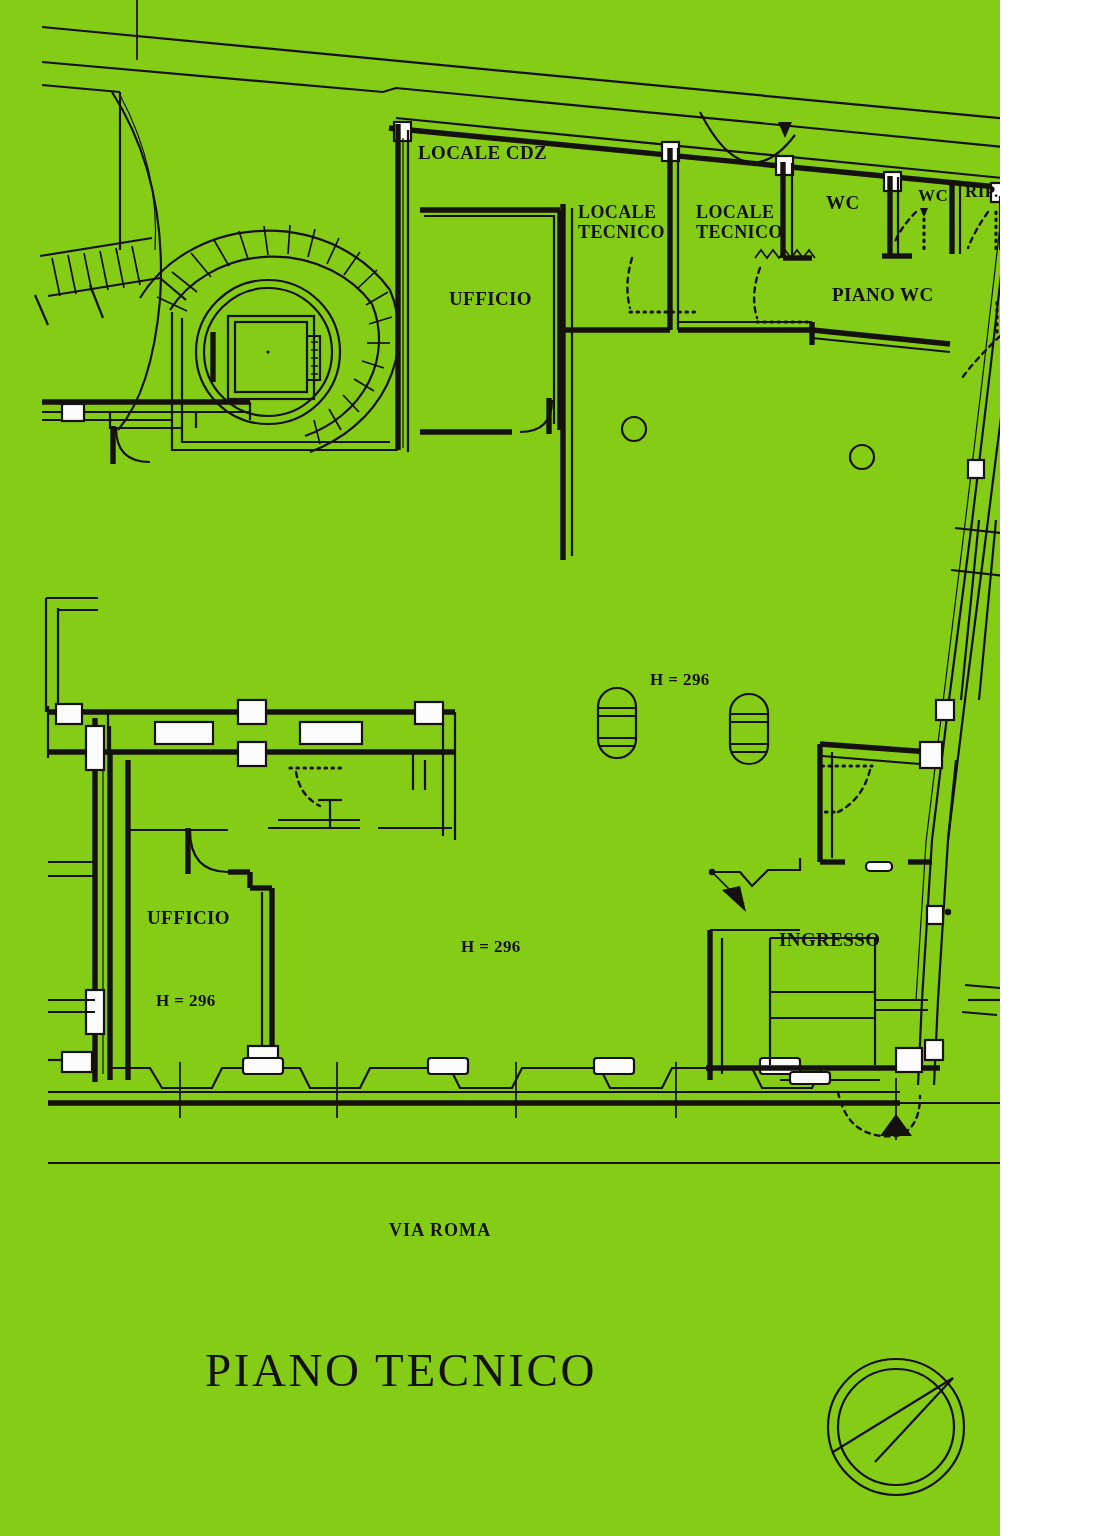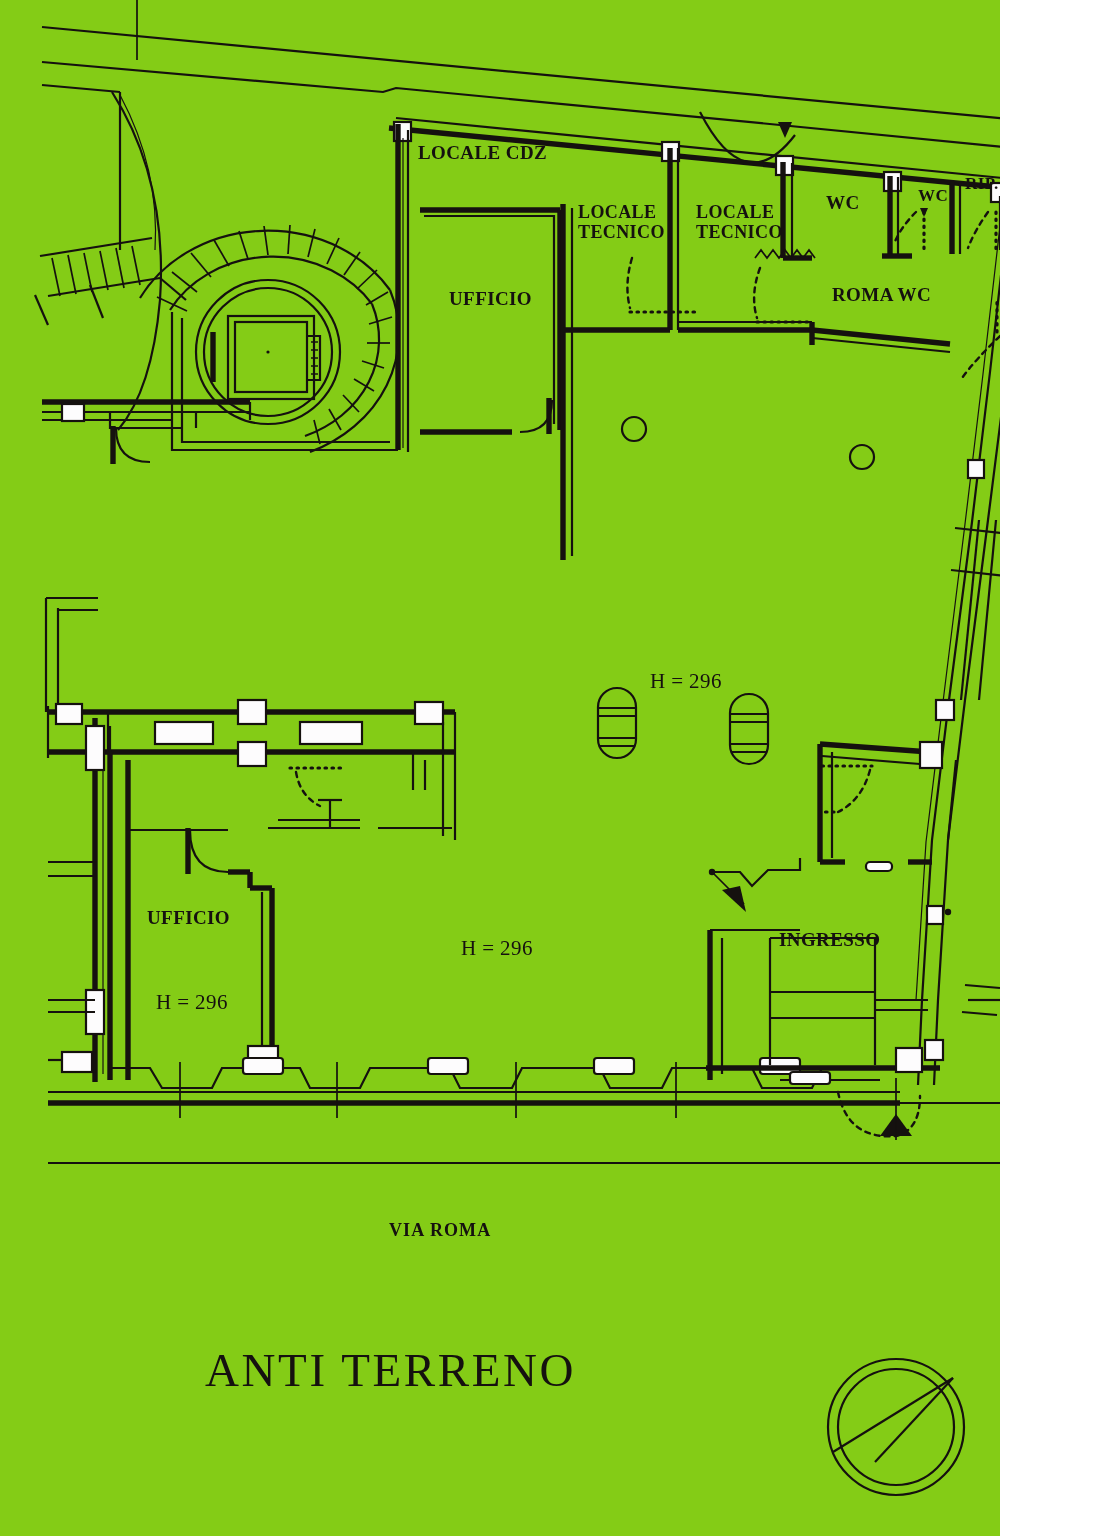--- a/index.html
+++ b/index.html
@@ -31,22 +31,22 @@
   }
   .lbl-room {
     font-size: 19px;
     font-weight: 700;
   }
   .lbl-room-sm {
     font-size: 18px;
     font-weight: 700;
   }
   .lbl-h {
-    font-size: 21px;
-    font-weight: 400;
+    font-size: 17px;
+    font-weight: 700;
   }
   .lbl-street {
     font-size: 18px;
     font-weight: 700;
     letter-spacing: 1.1px;
     margin-top: 20px;
   }
   .lbl-title {
     font-size: 47px;
     font-weight: 400;
@@ -420,33 +420,33 @@
 
   <div class="lbl lbl-room-sm" style="left:696px; top:202px; width:92px;">
     <span>LOCALE</span><br>
     <span>TECNICO</span>
   </div>
 
   <div class="lbl lbl-room" style="left:826px; top:192px;">WC</div>
 
   <div class="lbl lbl-room" style="left:918px; top:186px; font-size:17px;">WC</div>
 
-  <div class="lbl lbl-room" style="left:965px; top:174px; font-size:17px;">RIP.</div>
-
-  <div class="lbl lbl-room" style="left:832px; top:284px;">ROMA WC</div>
+  <div class="lbl lbl-room" style="left:965px; top:182px; font-size:17px;">RIP.</div>
+
+  <div class="lbl lbl-room" style="left:832px; top:284px;">PIANO WC</div>
 
   <div class="lbl lbl-room" style="left:147px; top:907px;">UFFICIO</div>
 
   <div class="lbl lbl-room" style="left:779px; top:929px;">INGRESSO</div>
 
   <div class="lbl lbl-h" style="left:650px; top:670px;">H = 296</div>
 
   <div class="lbl lbl-h" style="left:461px; top:937px;">H = 296</div>
 
   <div class="lbl lbl-h" style="left:156px; top:991px;">H = 296</div>
 
   <div class="lbl lbl-street" style="left:389px; top:1200px;">VIA ROMA</div>
 
-  <div class="lbl lbl-title" style="left:205px; top:1344px;">ANTI TERRENO</div>
+  <div class="lbl lbl-title" style="left:205px; top:1344px;">PIANO TECNICO</div>
 
   <div class="lbl lbl-north" style="left:1002px; top:1328px;">N</div>
 
 </div>
 
 </body></html>

